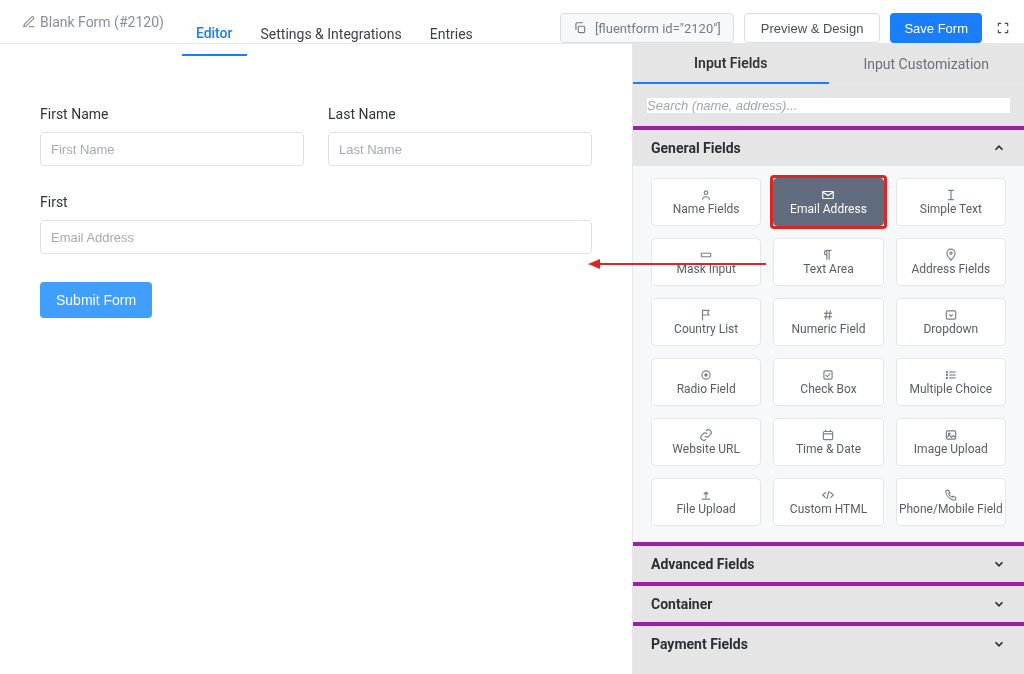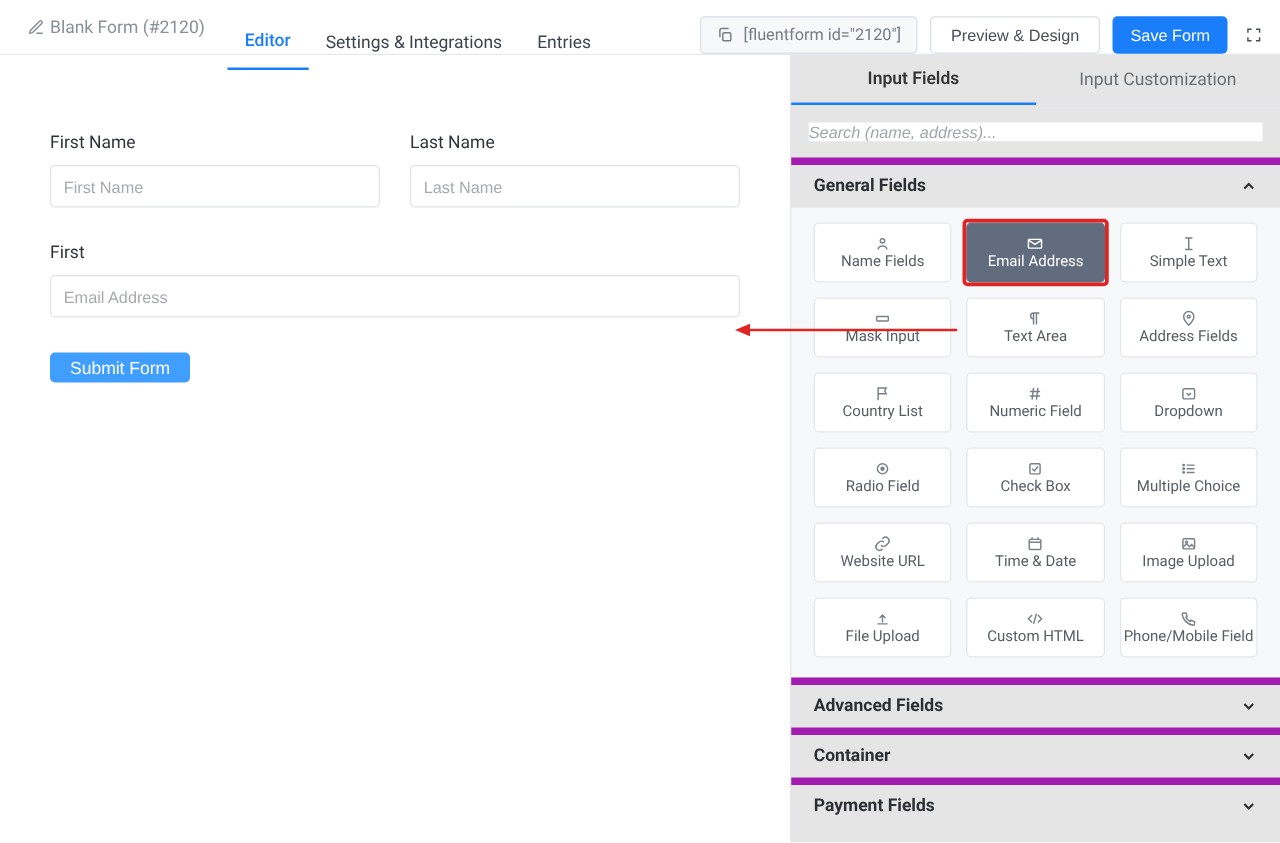--- a/index.html
+++ b/index.html
@@ -24,35 +24,35 @@
     
     .canvas { flex: 1; padding: 62px 40px 0 40px; position: relative; }
     .form-row { display: flex; gap: 24px; }
     .form-col { flex: 1; }
     .field-label { display: block; font-size: 14px; color: #303438; margin-bottom: 10px; }
     .field-input { width: 100%; height: 34px; border: 1px solid #dfe3e8; border-radius: 4px; padding: 0 10px; font-size: 13px; color: #2b3034; }
     .field-input::placeholder { color: #a6aab0; }
     .email-group { margin-top: 28px; }
     .email-input { width: 100%; height: 34px; border: 1px solid #dfe3e8; border-radius: 4px; padding: 0 10px; font-size: 13px; }
     .email-input::placeholder { color: #a6aab0; }
-    .submit-btn { margin-top: 28px; height: 24px; padding: 0 16px; background: #409eff; color: #fff; border: none; border-radius: 4px; font-size: 14px; cursor: pointer; }
+    .submit-btn { margin-top: 28px; height: 36px; padding: 0 16px; background: #409eff; color: #fff; border: none; border-radius: 4px; font-size: 14px; cursor: pointer; }
 
     
     .arrow-wrap { position: absolute; top: 212px; left: 586px; width: 180px; height: 16px; pointer-events: none; }
 
     
     .sidebar { width: 392px; border-left: 1px solid #e4e7ec; display: flex; flex-direction: column; background: #e5e5e5; }
     .side-tabs { display: flex; height: 40px; }
     .side-tab { flex: 1; display: flex; align-items: center; justify-content: center; font-size: 14px; color: #6b7075; cursor: pointer; border-bottom: 1px solid #e4e7ec; }
     .side-tab.active { color: #333; font-weight: 600; border-bottom: 2px solid #1a7efb; }
     .side-search { height: 42px; display: flex; align-items: center; padding: 0 14px; border-bottom: 0; }
     .side-search input { width: 100%; border: none; outline: none; font-size: 13px; color: #333; font-style: italic; }
     .side-search input::placeholder { color: #a1a6ac; font-style: italic; }
 
-    .section-header { height: 40px; display: flex; align-items: center; justify-content: space-between; padding: 0 18px; font-weight: 700; font-size: 14px; color: #2b2f34; border-top: 6px solid #a21caf; cursor: pointer; }
+    .section-header { height: 40px; display: flex; align-items: center; justify-content: space-between; padding: 0 18px; font-weight: 700; font-size: 14px; color: #2b2f34; border-top: 4px solid #a21caf; cursor: pointer; }
     .section-body { padding: 12px 18px 16px 18px; background: #f6f8fa; display: grid; grid-template-columns: repeat(3, 1fr); gap: 12px; }
 
     .tile { height: 48px; border: 1px solid #e3e6ea; border-radius: 4px; background: #fff; display: flex; flex-direction: column; align-items: center; justify-content: center; gap: 0; cursor: grab; font-size: 12px; color: #585e65; text-align:center; }
     .tile .ic { color: #7a8088; font-size: 14px; line-height: 1; display:flex; align-items:center; justify-content:center; height:14px; }
     .tile.highlight { background: #616d7e; border-color: #616d7e; color: #fff; position: relative; }
     .tile.highlight .ic { color: #fff; }
     .highlight-ring { position: absolute; inset: -4px; border: 3px solid #e02424; border-radius: 4px; pointer-events: none; }
 
     .collapsed-sections { display: flex; flex-direction: column; }
 

